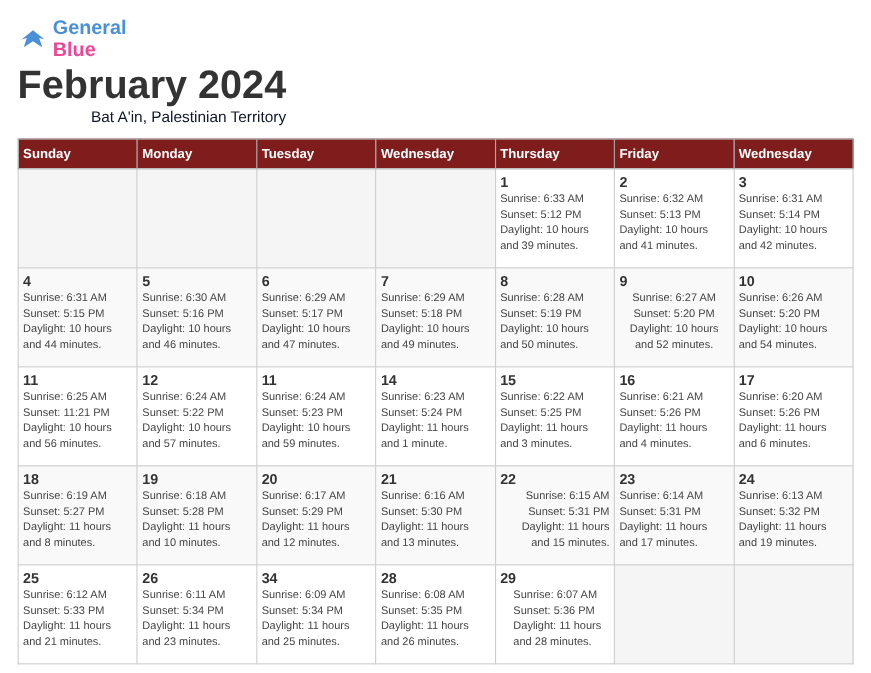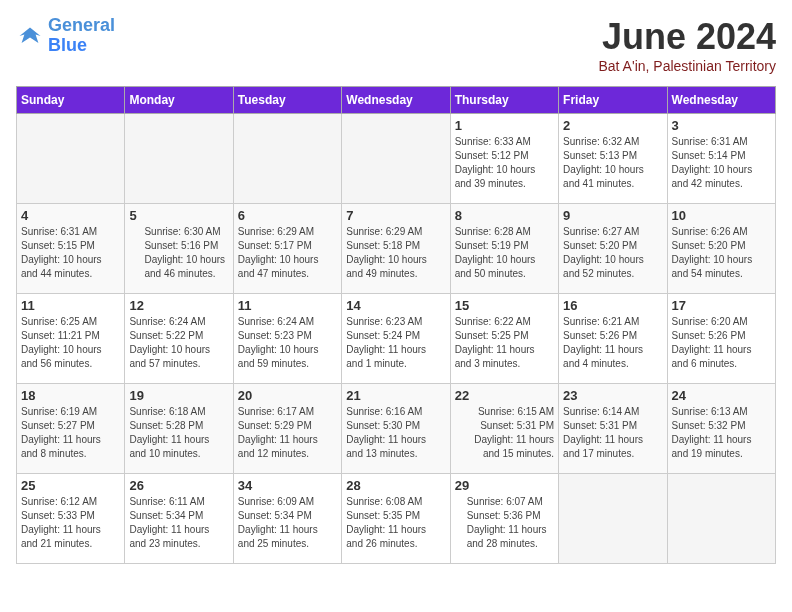--- a/index.html
+++ b/index.html
@@ -8,20 +8,21 @@
       background: #fff;
       width: 792px;
       min-height: 612px;
       padding: 16px;
     }
     .header-section {
       display: flex;
       justify-content: space-between;
       align-items: flex-start;
       margin-bottom: 12px;
+      flex-direction: column;
     }
     .logo {
       display: flex;
       align-items: center;
       gap: 4px;
     }
     .logo-text {
       font-size: 18px;
       font-weight: bold;
       color: #333;
@@ -37,29 +38,29 @@
     .title-section {
       text-align: right;
     }
     .month-title {
       font-size: 36px;
       font-weight: bold;
       color: #333;
     }
     .subtitle {
       font-size: 14px;
-      color: #7f1d1d;
+      color: #0f172a;
     }
     table {
       width: 100%;
       border-collapse: collapse;
       font-size: 11px;
     }
     thead tr th {
-      background-color: #6d28d9;
+      background-color: #7f1d1d;
       color: #fff;
       padding: 6px 4px;
       text-align: left;
       font-size: 12px;
       border: 1px solid #aaa;
     }
     tbody tr td {
       border: 1px solid #ccc;
       vertical-align: top;
       padding: 4px;
@@ -89,25 +90,25 @@
 </head>
 <body>
 
 <div class="header-section">
   <div class="logo">
     <svg class="logo-bird" viewBox="0 0 40 40">
       <polygon points="20,8 35,20 28,18 32,30 20,22 8,30 12,18 5,20" fill="#4a90d9"></polygon>
     </svg>
     <div class="logo-text">
       <div><span>General</span></div>
-      <div><span style="color:#3b82f6">Blue</span></div>
+      <div><span style="color:#ec4899">Blue</span></div>
     </div>
   </div>
   <div class="title-section">
-    <div class="month-title">June 2024</div>
+    <div class="month-title">February 2024</div>
     <div class="subtitle">Bat A'in, Palestinian Territory</div>
   </div>
 </div>
 
 <table>
   <thead>
     <tr>
     <th>Sunday</th>
         <th>Monday</th>
         <th>Tuesday</th>
@@ -148,21 +149,21 @@
       <tr>
         <td>
           <div class="day-number">4</div>
           <div class="day-info" style="white-space: pre-line;">Sunrise: 6:31 AM
 Sunset: 5:15 PM
 Daylight: 10 hours
 and 44 minutes.</div>
         </td>
         <td>
           <div class="day-number">5</div>
-          <div class="day-info" style="white-space: pre-line; margin-left: 15px;">Sunrise: 6:30 AM
+          <div class="day-info" style="white-space: pre-line;">Sunrise: 6:30 AM
 Sunset: 5:16 PM
 Daylight: 10 hours
 and 46 minutes.</div>
         </td>
         <td>
           <div class="day-number">6</div>
           <div class="day-info" style="white-space: pre-line;">Sunrise: 6:29 AM
 Sunset: 5:17 PM
 Daylight: 10 hours
 and 47 minutes.</div>
@@ -176,21 +177,21 @@
         </td>
         <td>
           <div class="day-number">8</div>
           <div class="day-info" style="white-space: pre-line;">Sunrise: 6:28 AM
 Sunset: 5:19 PM
 Daylight: 10 hours
 and 50 minutes.</div>
         </td>
         <td>
           <div class="day-number">9</div>
-          <div class="day-info" style="white-space: pre-line;">Sunrise: 6:27 AM
+          <div class="day-info" style="white-space: pre-line; text-align: center;">Sunrise: 6:27 AM
 Sunset: 5:20 PM
 Daylight: 10 hours
 and 52 minutes.</div>
         </td>
         <td>
           <div class="day-number">10</div>
           <div class="day-info" style="white-space: pre-line;">Sunrise: 6:26 AM
 Sunset: 5:20 PM
 Daylight: 10 hours
 and 54 minutes.</div>

